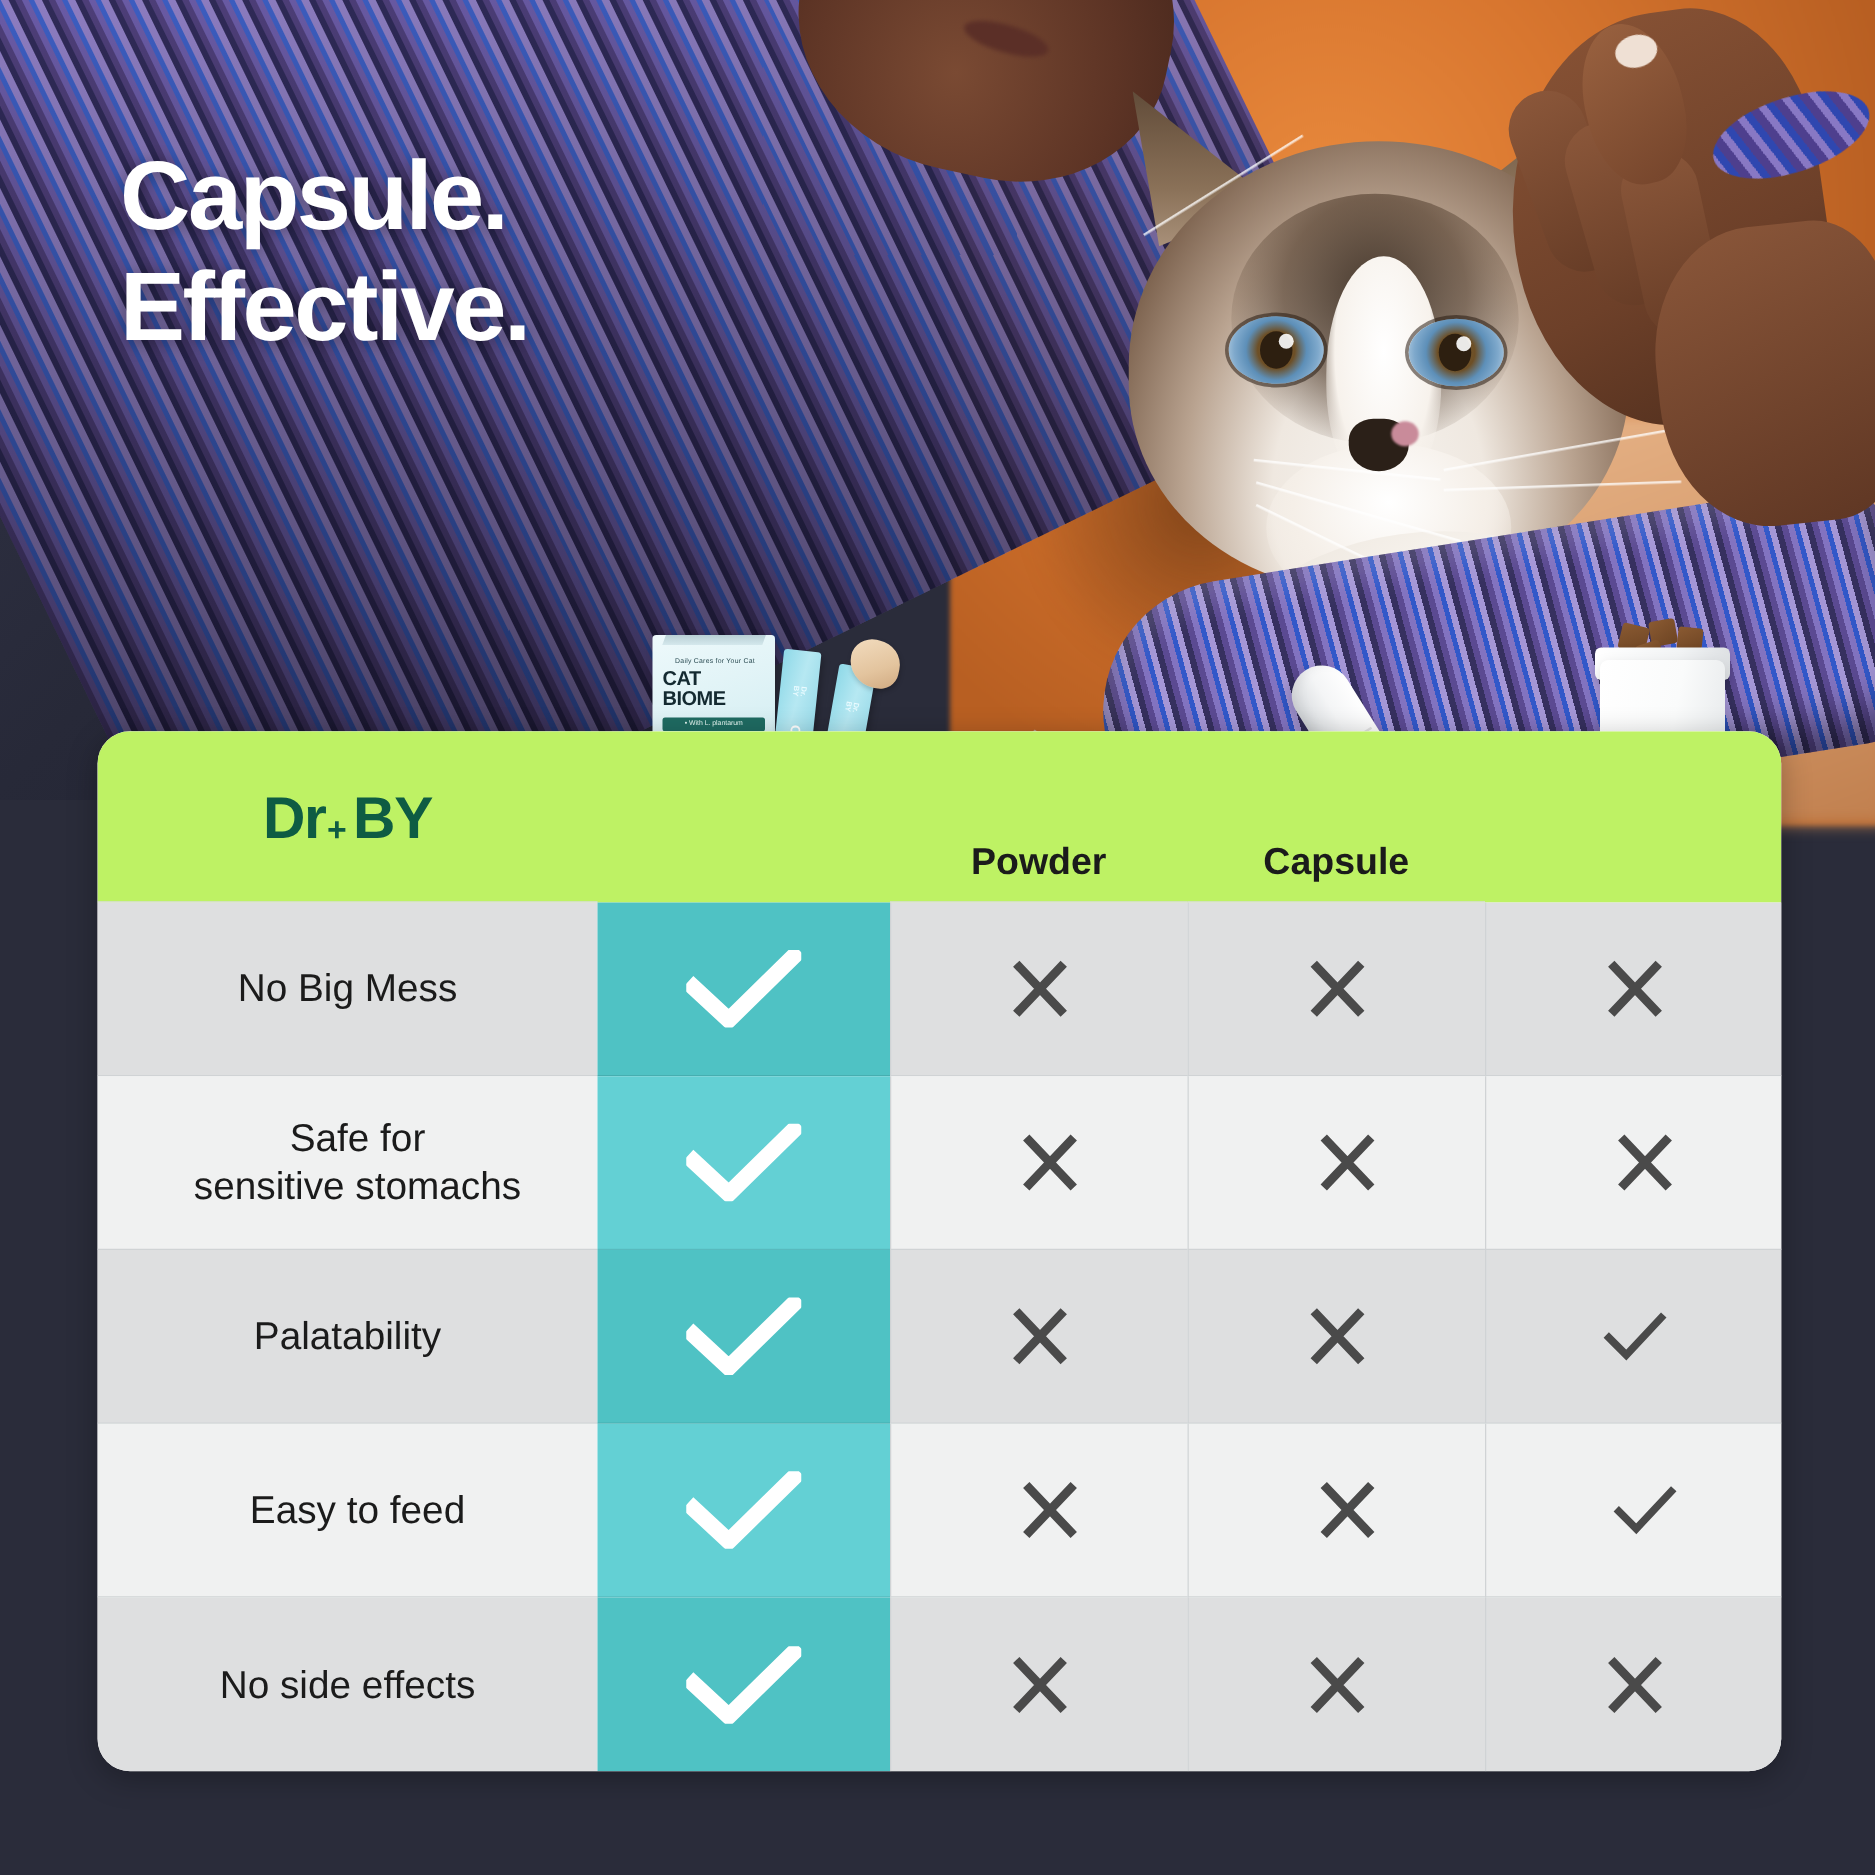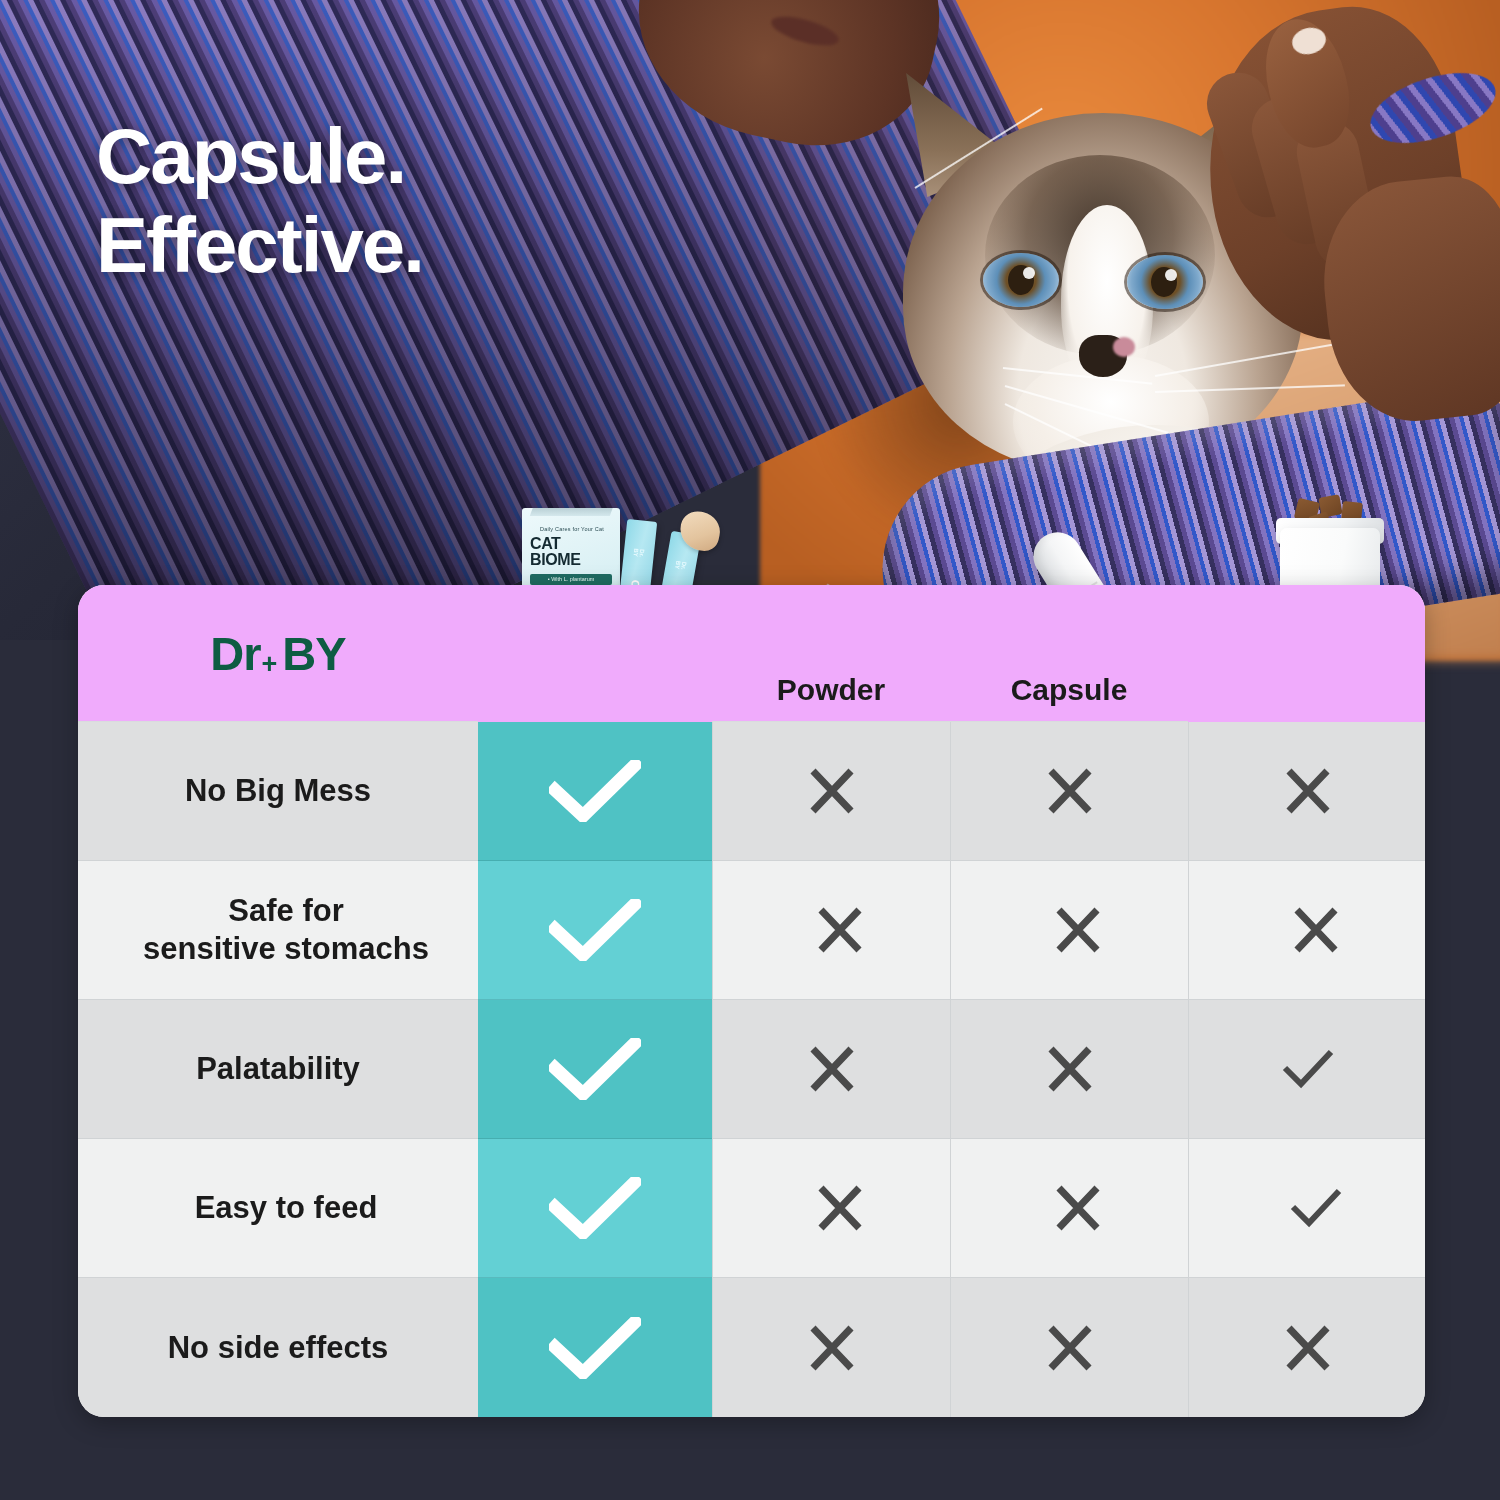--- a/index.html
+++ b/index.html
@@ -443,21 +443,21 @@
     background: #ffffff;
     border-radius: 26px;
     overflow: hidden;
     z-index: 10;
     box-shadow: 0 6px 24px rgba(0,0,0,.28);
   }
 
   .table { display: flex; flex-direction: column; height: 100%; }
 
   .row { display: flex; flex: 1; }
-  .row.header { flex: 0 0 137px; background: #f0abfc; }
+  .row.header { flex: 0 0 137px; background: #bef264; }
 
   .cell {
     display: flex; align-items: center; justify-content: center;
     position: relative;
   }
   .cell.feature { flex: 0 0 400px; }
   .cell.brand   { flex: 0 0 234px; }
   .cell.other   { flex: 0 0 238px; }
 
   
@@ -491,21 +491,21 @@
   .row.body.odd  .cell.other { background: #dedfe0; }
   .row.body.even .cell.feature,
   .row.body.even .cell.other { background: #f0f1f1; padding-left: 16px; }
 
   .row.body.odd  .cell.brand { background: #4fc2c4; }
   .row.body.even .cell.brand { background: #63d0d4; }
   .row.body .cell.brand { border-bottom: 1px solid rgba(0,0,0,.10); }
   .row.body:last-child .cell.brand { border-bottom: none; }
 
   .feature-text {
-    font-size: 31px; font-weight: bold; color: #1b1b1b;
+    font-size: 31px; font-weight: normal; color: #1b1b1b;
     text-align: center; line-height: 1.22; padding: 0 16px;
   }
 
   
   .mark { display: block; }
   .mark.check-white { width: 92px; height: 62px; }
   .mark.check-gray  { width: 54px; height: 40px; }
   .mark.cross-gray  { width: 50px; height: 50px; }
 </style>
 </head>

